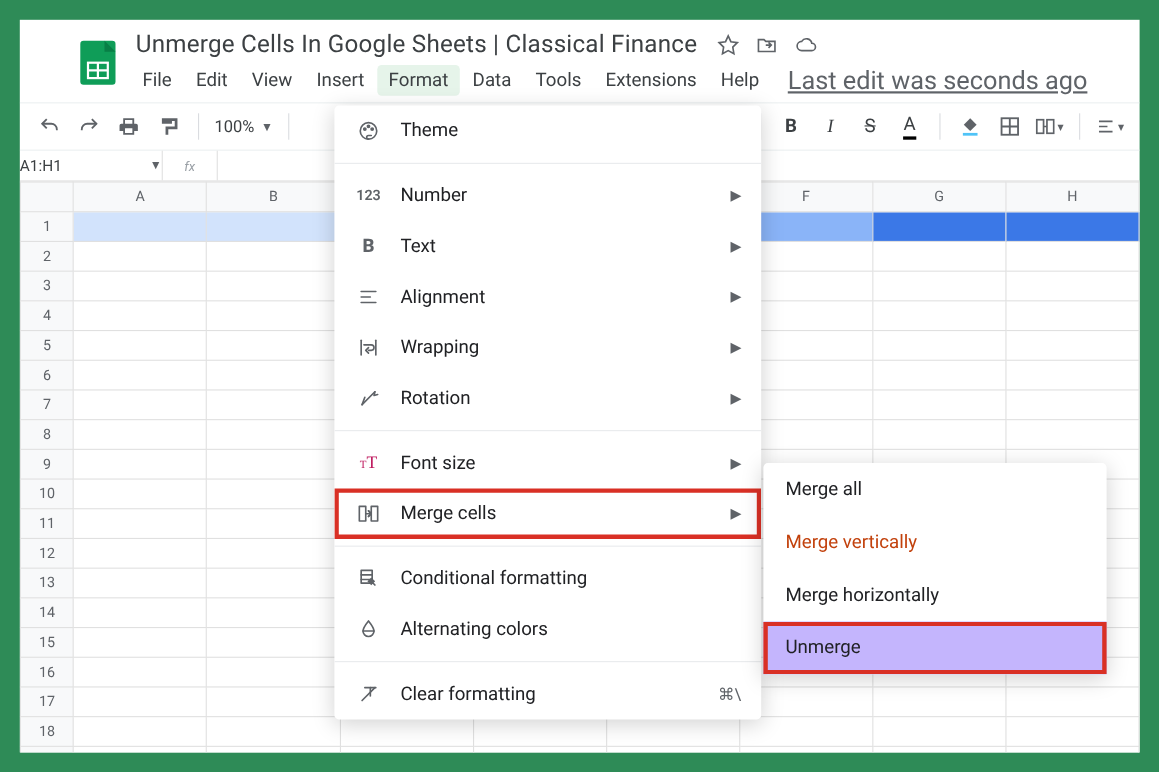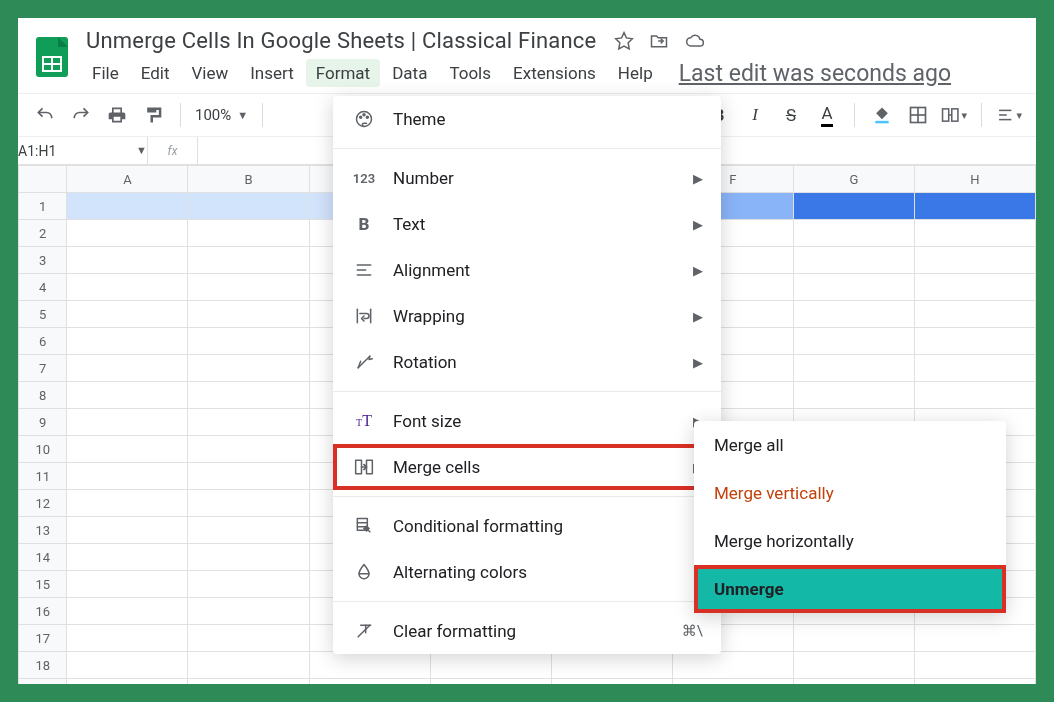--- a/index.html
+++ b/index.html
@@ -17,20 +17,21 @@
     height: 100%;
     position: relative;
     overflow: hidden;
   }
   
   .titlebar {
     display: flex;
     align-items: center;
     padding: 8px 10px 0 16px;
     gap: 12px;
+    justify-content: center;
   }
   .sheets-logo {
     width: 36px; height: 48px;
     display: flex; align-items: center; justify-content: center;
   }
   .sheets-logo svg { width: 36px; height: 48px; }
   .title-col { display: flex; flex-direction: column; }
   .doc-title {
     font-size: 22px;
     color: #3c4043;
@@ -112,21 +113,20 @@
   
   .dropdown {
     position:absolute;
     left:286px; top:78px;
     width:388px;
     background:#fff;
     box-shadow:0 4px 20px rgba(0,0,0,0.18);
     border-radius:4px;
     overflow:hidden;
     z-index:10;
-    margin-left:29px;
   }
   .dd-item {
     display:flex; align-items:center;
     gap:18px;
     padding:12px 20px;
     font-size:17px;
     color:#202124;
     position:relative;
   }
   .dd-item .icon { width:22px; height:22px; display:flex; align-items:center; justify-content:center; color:#5f6368; }
@@ -139,21 +139,21 @@
     position:absolute;
     left:676px; top:403px;
     width:312px;
     background:#fff;
     box-shadow:0 4px 20px rgba(0,0,0,0.18);
     border-radius:4px;
     z-index:11;
   }
   .sm-item { padding:14px 20px; font-size:17px; color:#202124; }
   .sm-item.disabled { color:#c2410c; }
-  .sm-item.hover { background:#14b8a6;font-weight:bold; }
+  .sm-item.hover { background:#c4b5fd; }
   .sm-item.highlight-box { box-shadow: inset 0 0 0 4px #d93025; }
   svg { display:block; }
 </style>
 </head>
 <body>
 
 <div class="app">
 
   <div class="titlebar">
     <div class="sheets-logo">
@@ -567,21 +567,21 @@
             <path d="M5 19l3-8"></path>
             <path d="M19 5l-1 4 4-1"></path>
           </svg>
         </span>
         <span>Rotation</span>
         <span class="arrow">▶</span>
       </div>
       <div class="dd-sep"></div>
       <div class="dd-item">
         <span class="icon">
-          <span style="font-size:14px;color:#4c1d95;font-family:serif"><span style="font-size:10px">T</span><span style="font-size:16px">T</span></span>
+          <span style="font-size:14px;color:#be185d;font-family:serif"><span style="font-size:10px">T</span><span style="font-size:16px">T</span></span>
         </span>
         <span>Font size</span>
         <span class="arrow">▶</span>
       </div>
       <div class="dd-item highlight-box">
         <span class="icon">
           <svg width="20" height="20" viewBox="0 0 24 24" fill="none" stroke="#5f6368" stroke-width="1.8" stroke-linecap="round" stroke-linejoin="round">
             <rect x="2" y="4" width="7" height="16"></rect>
             <rect x="15" y="4" width="7" height="16"></rect>
             <path d="M9 12h6"></path>

